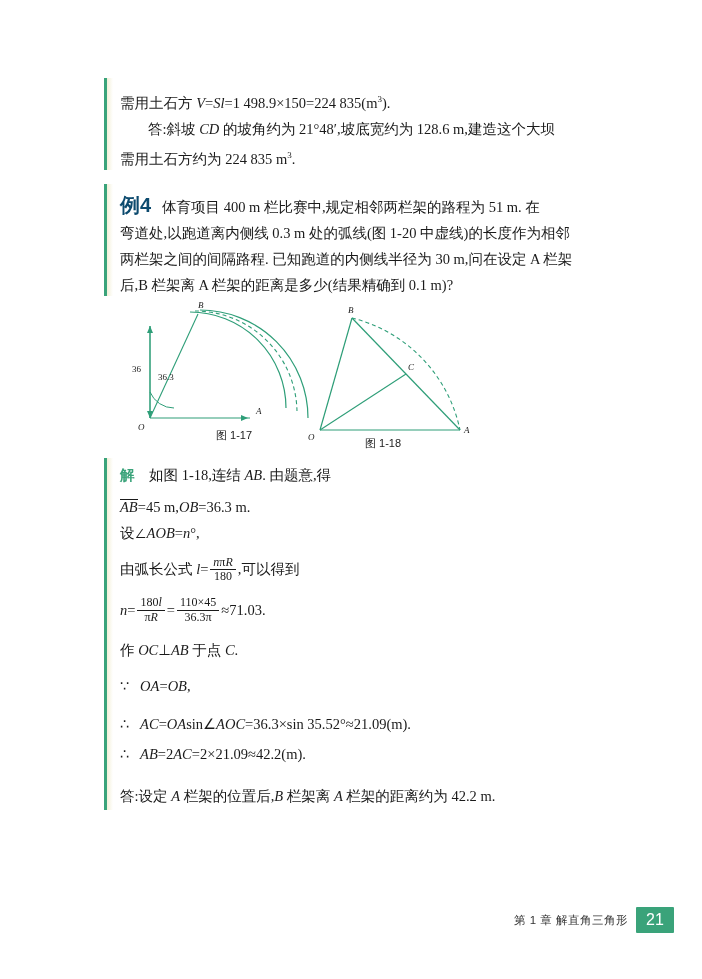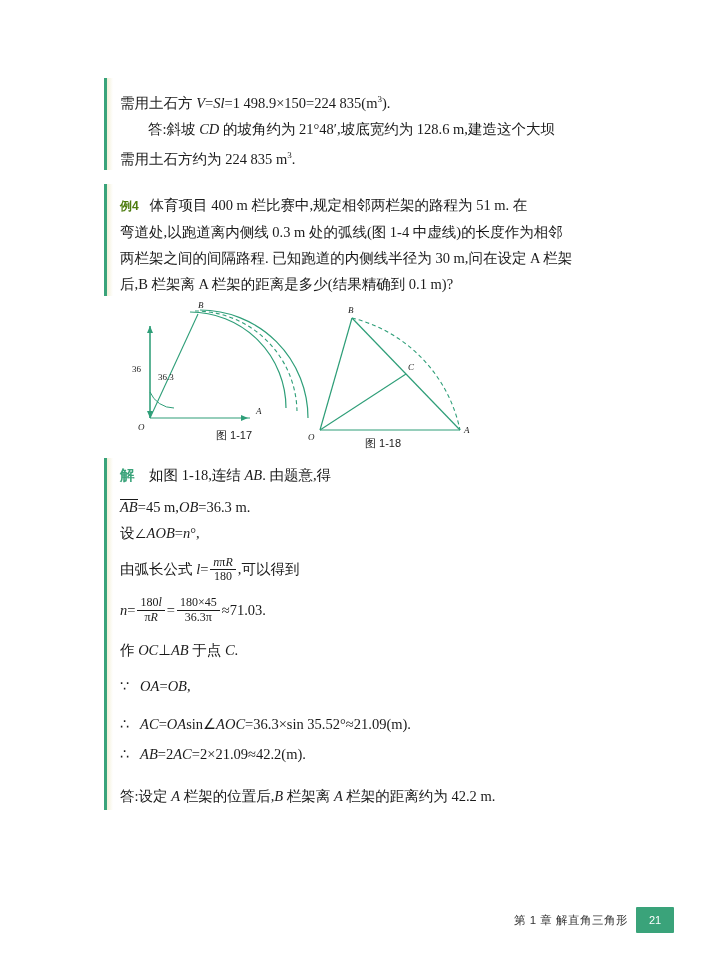--- a/index.html
+++ b/index.html
@@ -47,24 +47,24 @@
     left: 120px;
     width: 470px;
   }
   .ln {
     font-size: 14.5px;
     line-height: 26px;
     white-space: nowrap;
   }
   .indent { text-indent: 28px; }
   .exlabel {
-    color: #4d7c0f;
+    color: #0c4a6e;
     font-weight: bold;
     font-family: "Liberation Sans", sans-serif;
-    font-size: 12px;
+    font-size: 20px;
   }
   .solword {
     color: #3aa37a;
     font-weight: bold;
     font-size: 14.5px;
   }
   i { font-family: "Liberation Serif", serif; font-style: italic; }
 
   .frac {
     display: inline-block;
@@ -118,21 +118,21 @@
   }
   .footer .pagebox {
     position: absolute;
     right: 28px;
     top: 2px;
     width: 38px;
     height: 26px;
     background: #3aa37a;
     color: #fff;
     font-family: "Liberation Sans", sans-serif;
-    font-size: 11px;
+    font-size: 16px;
     text-align: center;
     line-height: 26px;
     border-radius: 1px;
   }
   sup { font-size: 9px; vertical-align: super; }
 </style>
 </head>
 <body>
 
 <div class="page">
@@ -153,21 +153,21 @@
     </div>
     <div class="ln">
       需用土石方约为 224 835 m<sup>3</sup>.
     </div>
   </div>
 
   <div class="content" style="top:192px; position:absolute;">
     <div class="ln">
       <span class="exlabel">例4</span>&nbsp;&nbsp;&nbsp;<span>体育项目 400 m 栏比赛中,规定相邻两栏架的路程为 51 m. 在</span>
     </div>
-    <div class="ln"><span>弯道处,以跑道离内侧线 0.3 m 处的弧线(图 1-4 中虚线)的长度作为相邻</span></div>
+    <div class="ln"><span>弯道处,以跑道离内侧线 0.3 m 处的弧线(图 1-20 中虚线)的长度作为相邻</span></div>
     <div class="ln"><span>两栏架之间的间隔路程. 已知跑道的内侧线半径为 30 m,问在设定 A 栏架</span></div>
     <div class="ln"><span>后,B 栏架离 A 栏架的距离是多少(结果精确到 0.1 m)?</span></div>
   </div>
 
   <div class="figs">
     <svg width="470" height="148" viewBox="0 0 470 148">
 
       <g stroke="#2e9e78" fill="none">
 
         <path d="M 80 10 A 108 108 0 0 1 188 118" stroke="#2e9e78" stroke-width="1.2"></path>
@@ -217,21 +217,21 @@
     <div class="ln" style="margin-top:6px">
       <span class="overline-arc"><i>AB</i></span>=45 m,<i>OB</i>=36.3 m.
     </div>
     <div class="ln" style="margin-top:0">
       设∠<i>AOB</i>=<i>n</i>°,
     </div>
     <div class="ln" style="margin-top:10px">
       由弧长公式 <i>l</i>=<span class="frac"><span class="num"><i>n</i>π<i>R</i></span><span class="den">180</span></span>,可以得到
     </div>
     <div class="ln" style="margin-top:12px">
-      <i>n</i>=<span class="frac"><span class="num">180<i>l</i></span><span class="den">π<i>R</i></span></span>=<span class="frac"><span class="num">180×45</span><span class="den">36.3π</span></span>≈71.03.
+      <i>n</i>=<span class="frac"><span class="num">180<i>l</i></span><span class="den">π<i>R</i></span></span>=<span class="frac"><span class="num">110×45</span><span class="den">36.3π</span></span>≈71.03.
     </div>
     <div class="ln" style="margin-top:12px">
       作 <i>OC</i>⊥<i>AB</i> 于点 <i>C</i>.
     </div>
     <div class="ln" style="margin-top:10px">
       ∵&nbsp;&nbsp;&nbsp;<i>OA</i>=<i>OB</i>,
     </div>
     <div class="ln" style="margin-top:12px">
       ∴&nbsp;&nbsp;&nbsp;<i>AC</i>=<i>OA</i>sin∠<i>AOC</i>=36.3×sin 35.52°≈21.09(m).
     </div>

